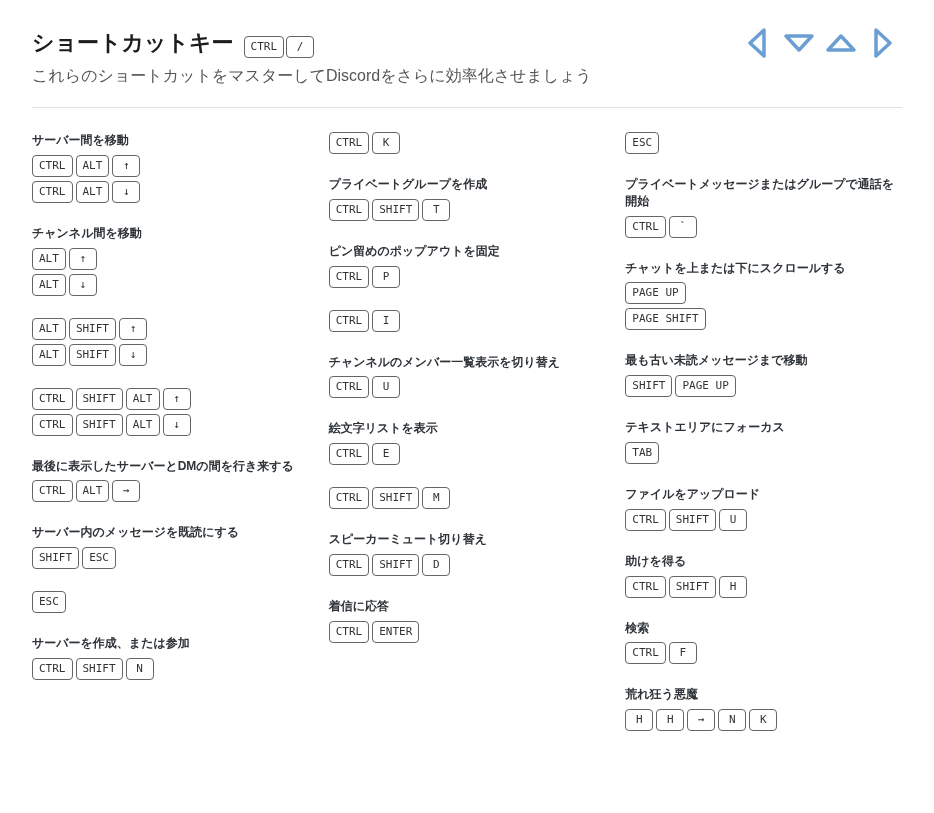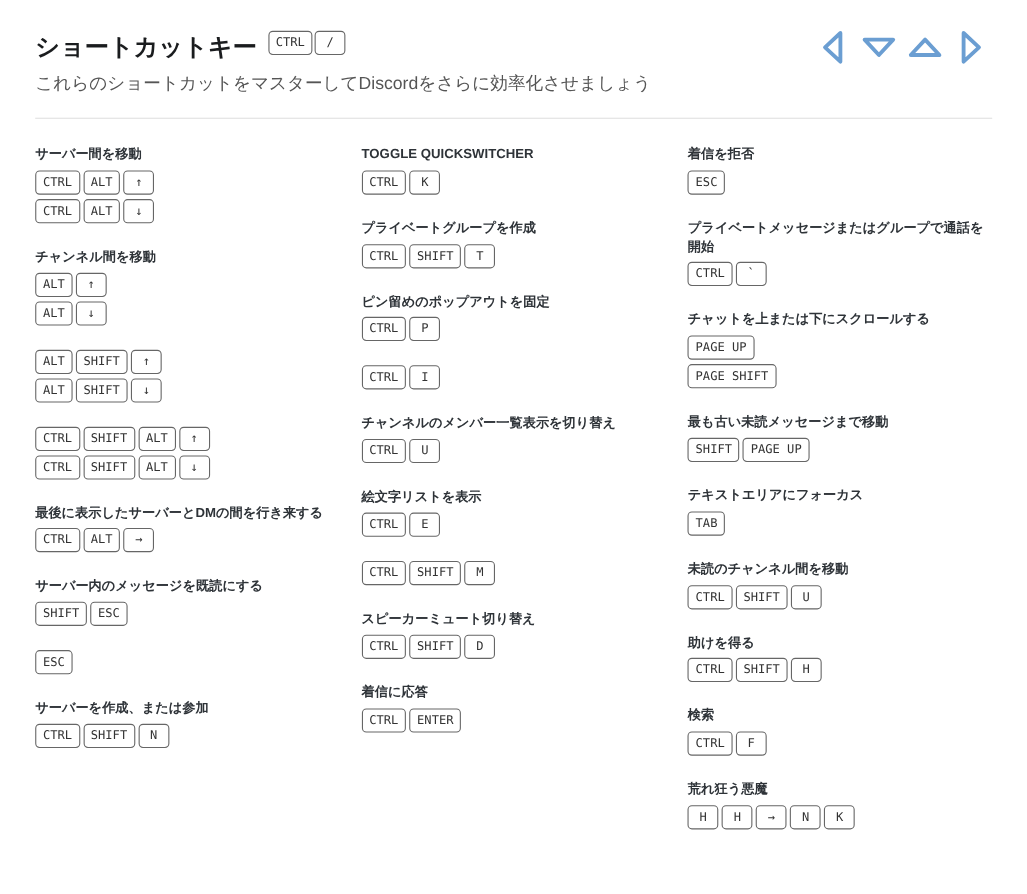--- a/index.html
+++ b/index.html
@@ -11,21 +11,21 @@
       padding: 24px 32px;
     }
     .header {
       display: flex;
       align-items: center;
       justify-content: space-between;
       margin-bottom: 4px;
     }
     .title-area {
       display: flex;
-      align-items: flex-start;
+      align-items: flex-end;
       gap: 10px;
     }
     .title-text {
       font-size: 22px;
       font-weight: 700;
       color: #1a1c1e;
     }
     .kbd-badge {
       display: inline-flex;
       align-items: center;
@@ -196,21 +196,20 @@
         <div class="group-label">サーバーを作成、または参加</div>
         <div class="key-row">
           <span class="kbd">CTRL</span>
           <span class="kbd">SHIFT</span>
           <span class="kbd">N</span>
         </div>
       </div>
     </div>
     <div>
       <div class="shortcut-group">
-        <div class="group-label">TOGGLE QUICKSWITCHER</div>
         <div class="key-row">
           <span class="kbd">CTRL</span>
           <span class="kbd">K</span>
         </div>
       </div>
       <div class="shortcut-group">
         <div class="group-label">プライベートグループを作成</div>
         <div class="key-row">
           <span class="kbd">CTRL</span>
           <span class="kbd">SHIFT</span>
@@ -262,21 +261,20 @@
       <div class="shortcut-group">
         <div class="group-label">着信に応答</div>
         <div class="key-row">
           <span class="kbd">CTRL</span>
           <span class="kbd">ENTER</span>
         </div>
       </div>
     </div>
     <div>
       <div class="shortcut-group">
-        <div class="group-label">着信を拒否</div>
         <div class="key-row">
           <span class="kbd">ESC</span>
         </div>
       </div>
       <div class="shortcut-group">
         <div class="group-label">プライベートメッセージまたはグループで通話を開始</div>
         <div class="key-row">
           <span class="kbd">CTRL</span>
           <span class="kbd">`</span>
         </div>
@@ -297,21 +295,21 @@
           <span class="kbd">PAGE UP</span>
         </div>
       </div>
       <div class="shortcut-group">
         <div class="group-label">テキストエリアにフォーカス</div>
         <div class="key-row">
           <span class="kbd">TAB</span>
         </div>
       </div>
       <div class="shortcut-group">
-        <div class="group-label">未読のチャンネル間を移動</div>
+        <div class="group-label">ファイルをアップロード</div>
         <div class="key-row">
           <span class="kbd">CTRL</span>
           <span class="kbd">SHIFT</span>
           <span class="kbd">U</span>
         </div>
       </div>
       <div class="shortcut-group">
         <div class="group-label">助けを得る</div>
         <div class="key-row">
           <span class="kbd">CTRL</span>

